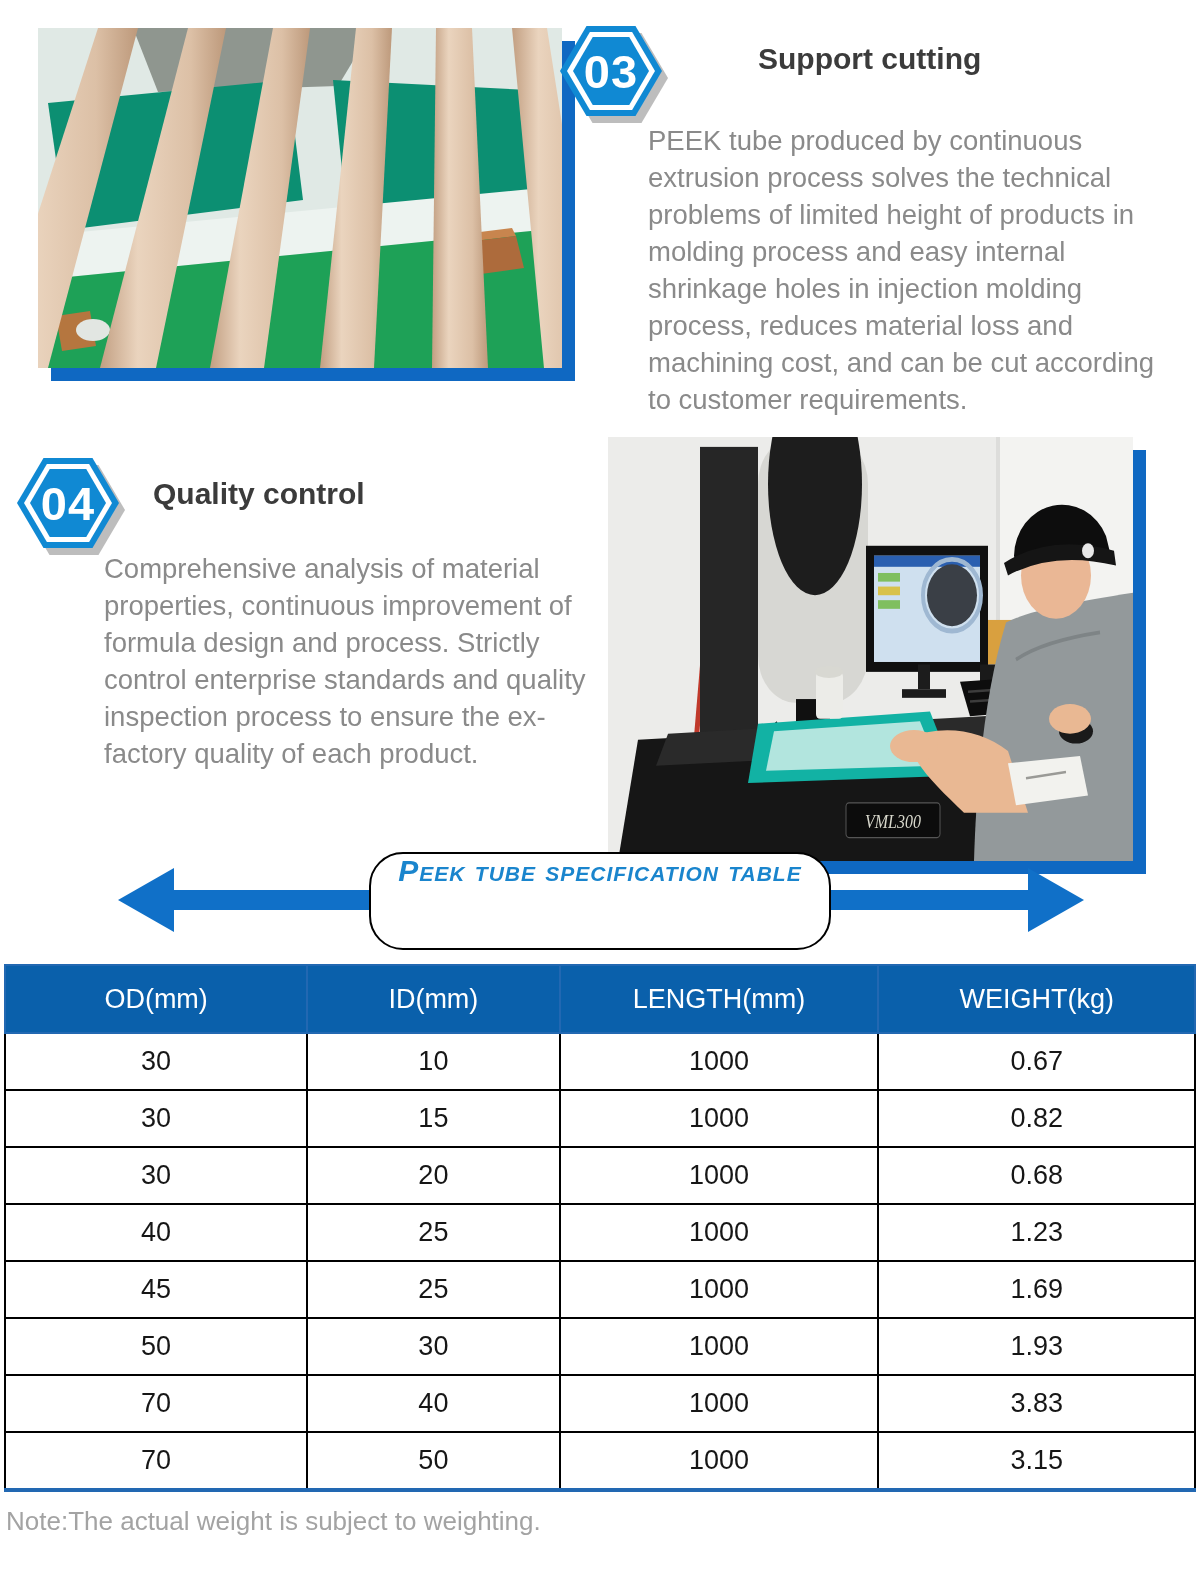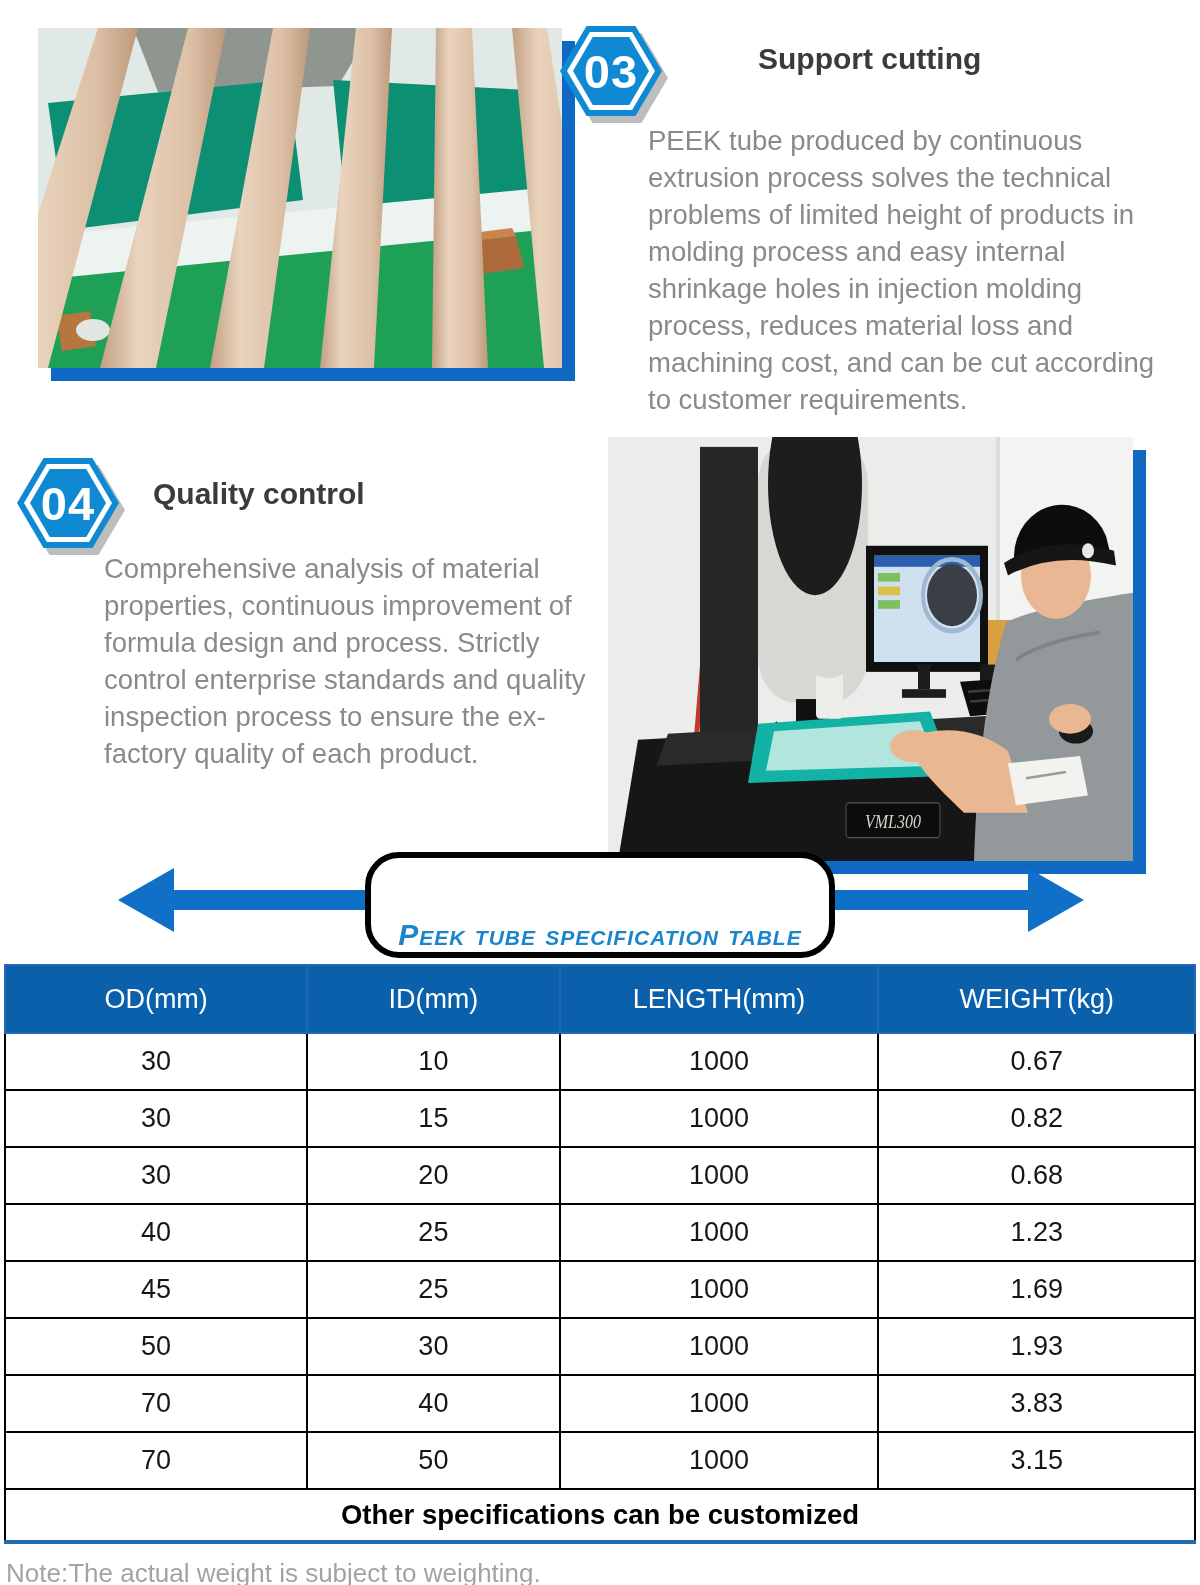--- a/index.html
+++ b/index.html
@@ -54,22 +54,22 @@
   
   .banner{position:relative;height:104px;}
   .banner-bar{position:absolute;left:150px;right:150px;top:42px;height:20px;background:#1070c8;}
   .arrowhead{position:absolute;top:20px;width:0;height:0;
     border-top:32px solid transparent;border-bottom:32px solid transparent;}
   .arrowhead-left{left:118px;border-right:56px solid #1070c8;}
   .arrowhead-right{right:116px;border-left:56px solid #1070c8;}
   .banner-pill{
     position:absolute;left:50%;top:4px;transform:translateX(-50%);
     width:458px;height:94px;background:#ffffff;
-    border:6px solid #000000;border-radius:34px;
-    display:flex;align-items:flex-end;justify-content:center;
+    border:2px solid #000000;border-radius:34px;
+    display:flex;align-items:flex-start;justify-content:center;
   }
   .banner-label{
     font-size:30px;font-style:italic;font-weight:700;
     font-variant:small-caps;letter-spacing:1px;color:#1a85cd;white-space:nowrap;
   }
 
   
   .table-wrap{margin:12px 4px 0 4px;}
   table.spec{
     width:100%;border-collapse:collapse;table-layout:fixed;
@@ -262,22 +262,19 @@
           <td>40</td>
           <td>1000</td>
           <td>3.83</td>
         </tr>
         <tr>
           <td>70</td>
           <td>50</td>
           <td>1000</td>
           <td>3.15</td>
         </tr>
-        <tr>
-          <td class="tfoot" colspan="4">Other specifications can be customized</td>
-        </tr>
       </tbody>
     </table>
   </div>
 
   <div class="footnote">Note:The actual weight is subject to weighting.</div>
 
 </div>
 
 </body></html>

